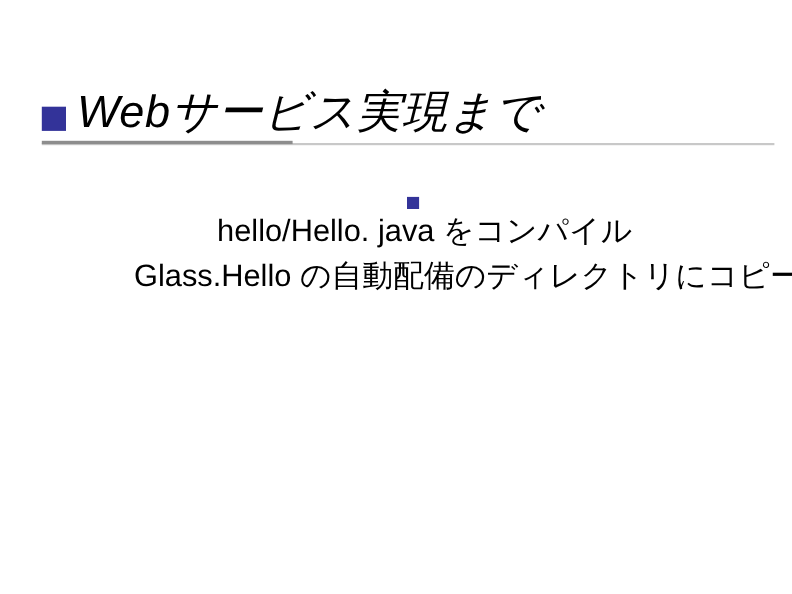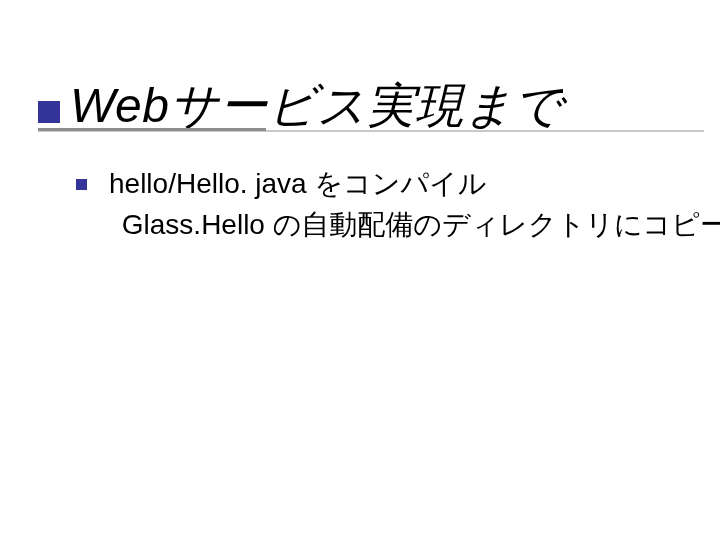--- a/index.html
+++ b/index.html
@@ -28,21 +28,21 @@
   .title-square {
     width: 22px;
     height: 22px;
     background: #333399;
     margin-right: 10px;
     flex: 0 0 auto;
     position: relative;
     top: 6px;
   }
   .title-text {
-    font-size: 48px;
+    font-size: 41px;
     font-style: italic;
     color: #000;
     letter-spacing: 0.5px;
     white-space: nowrap;
   }
   .title-underline-wrap {
     position: absolute;
     left: 38px;
     right: 16px;
     top: 128px;
@@ -68,21 +68,22 @@
     position: absolute;
     left: 76px;
     top: 164px;
     right: 24px;
     font-size: 28px;
     line-height: 1.45;
     color: #000;
   }
   .row {
     display: flex;
-    align-items: flex-start;
+    align-items: center;
+    flex-direction: column;
   }
   .bullet {
     width: 11px;
     height: 11px;
     background: #333399;
     flex: 0 0 auto;
     margin-top: 15px;
     margin-right: 22px;
   }
   .rowtext {

